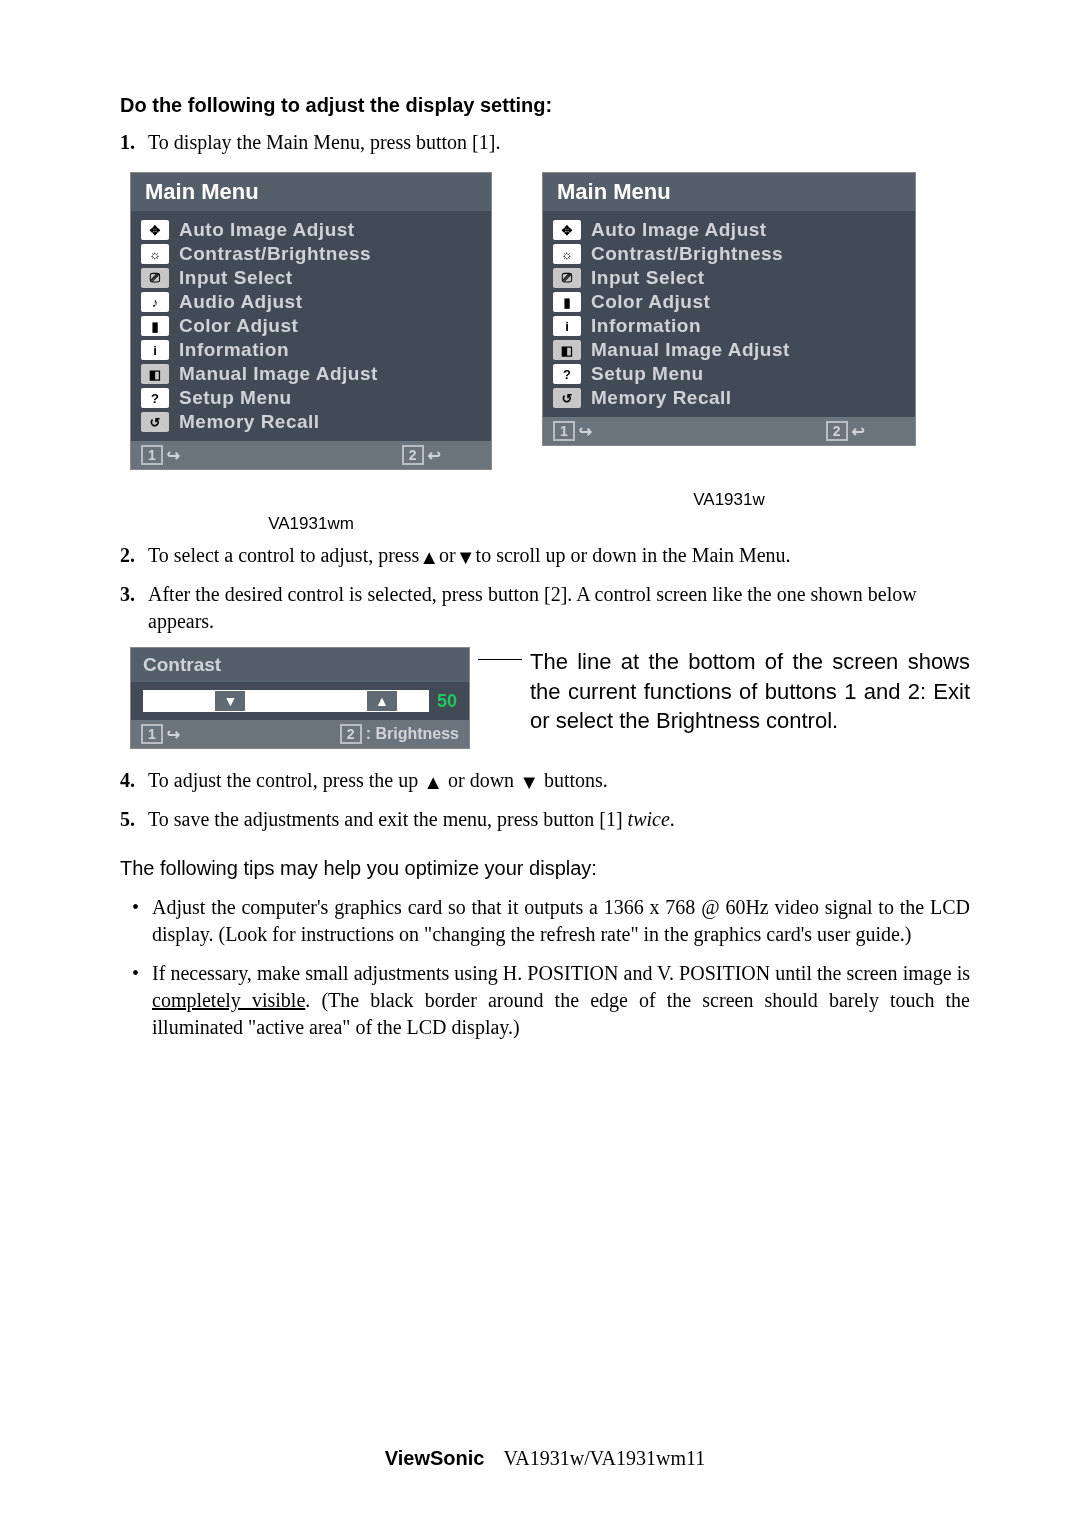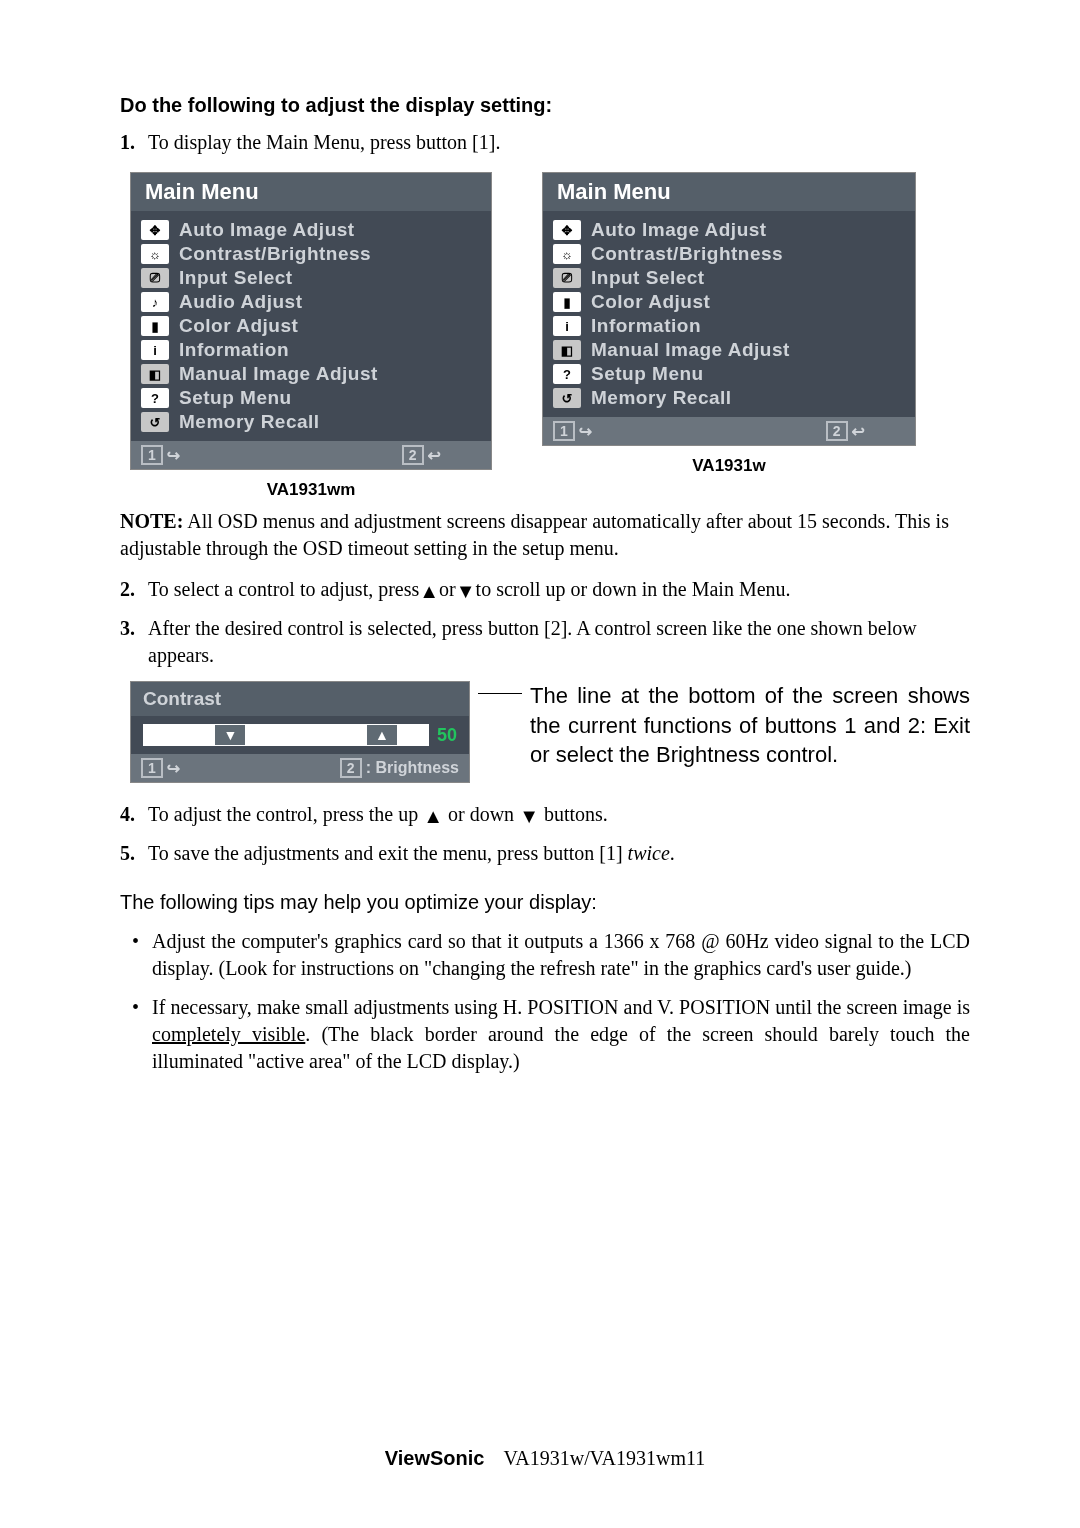--- a/index.html
+++ b/index.html
@@ -38,21 +38,21 @@
   .tri { display: inline-block; font-family: Arial, sans-serif; vertical-align: baseline; transform: translateY(2px);}
   .italic { font-style: italic; }
 
   
   .panels-row {
     display: flex;
     justify-content: flex-start;
     margin-top: 16px;
     margin-bottom: 8px;
   }
-  .panel-col { display: flex; flex-direction: column; align-items: center; }
+  .panel-col { display: flex; flex-direction: column; align-items: center; gap: 34px; }
   .panel-col:first-child { margin-left: 10px; margin-right: 50px; }
   .osd-panel {
     border: 1px solid #888;
   }
   .osd-title {
     background: #555f69;
     color: #fff;
     font-family: Arial, sans-serif;
     font-weight: bold;
     font-size: 22px;
@@ -109,21 +109,21 @@
     color: #cfd3d8;
     font-family: Arial, sans-serif;
     font-weight: bold;
     font-size: 14px;
     padding: 0px 5px;
     margin-right: 4px;
   }
   .foot-right { margin-left: auto; margin-right: 40px;}
   .panel-caption {
     font-family: Arial, sans-serif;
-    font-weight: bold;
+    font-weight: normal;
     font-size: 17px;
     margin-top: 10px;
     text-align: center;
   }
 
   .note-block {
     font-size: 20px;
     line-height: 1.35;
     margin-top: 8px;
     margin-bottom: 14px;
@@ -345,23 +345,20 @@
           <span class="foot-key foot-right">
               <span class="key-badge">2</span>
               <span>↩</span>
             </span>
         </div>
       </div>
       <div class="panel-caption">VA1931w</div>
     </div>
   </div>
 
-  <div class="note-block">
-    <b>NOTE:</b><span> All OSD menus and adjustment screens disappear automatically after about 15 seconds. This is adjustable through the OSD timeout setting in the setup menu.</span>
-  </div>
 
   <div class="step">
     <span class="num">2.</span>
     <span class="body step-text">
       <span>To select a control to adjust, press</span><span class="tri">▲</span><span>or</span><span class="tri">▼</span><span>to scroll up or down in the Main Menu.</span>
     </span>
   </div>
 
   <div class="step">
     <span class="num">3.</span>

